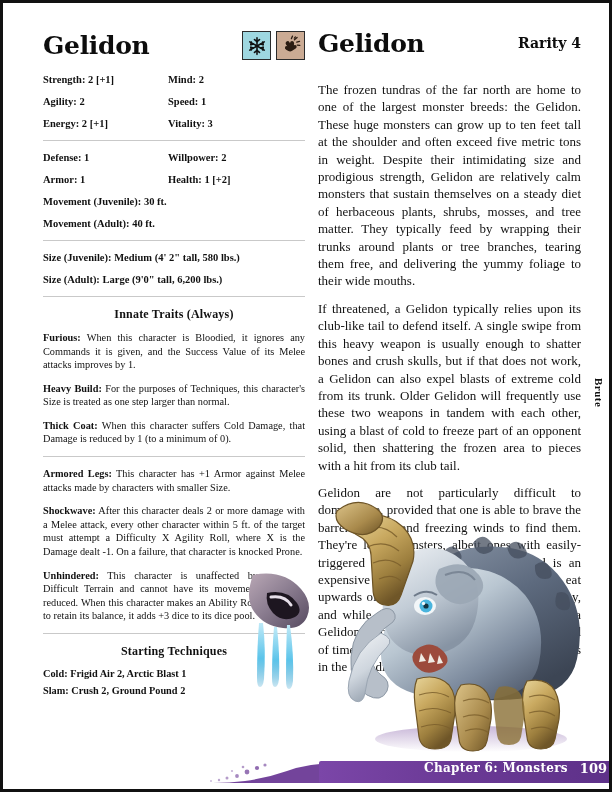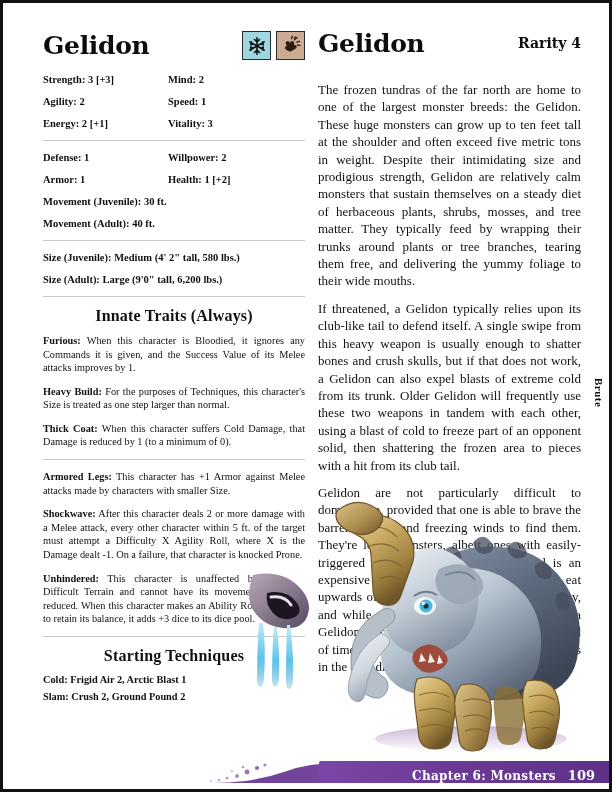--- a/index.html
+++ b/index.html
@@ -68,21 +68,21 @@
   .rule {
     border:0; border-top:1px solid #c9c9c9;
     margin:6px 0 11px 0;
   }
   .rule.tight { margin:3px 0 10px 0; }
 
   
   .sec-head {
     text-align:center;
     font-weight:bold;
-    font-size:16px;
+    font-size:12px;
     font-family:"Liberation Serif", serif;
     margin:4px 0 9px 0;
     letter-spacing:0.2px;
   }
   .trait {
     font-size:10.3px;
     line-height:1.32;
     text-align:justify;
     margin-bottom:10px;
   }
@@ -128,23 +128,23 @@
     overflow:hidden;
   }
   .footer-bar {
     position:absolute;
     right:0; bottom:3px;
     height:22px;
     width:290px;
     background:linear-gradient(90deg,#7b46a8 0%, #6b3a96 45%, #5e3189 100%);
     border-radius:2px 0 0 2px;
     display:flex;
-    align-items:flex-end;
+    align-items:flex-start;
     justify-content:flex-end;
-    padding-right:14px;
+    padding-right:2px;
     gap:12px;
   }
   .footer-bar .chap {
     font-family:"DejaVu Serif", serif;
     font-weight:bold;
     font-size:12px;
     color:#ffffff;
     letter-spacing:0.3px;
   }
   .footer-bar .pnum {
@@ -213,21 +213,21 @@
               <line x1="19.8" y1="11.5" x2="22.6" y2="11.8"></line>
               <line x1="17.6" y1="2.2" x2="16.4" y2="3.6"></line>
             </g>
           </svg>
         </div>
       </div>
     </div>
 
     <div class="stat-block">
       <div class="stat-row">
-        <div class="c1">Strength: 3 [+3]</div>
+        <div class="c1">Strength: 2 [+1]</div>
         <div class="c2">Mind: 2</div>
       </div>
       <div class="stat-row">
         <div class="c1">Agility: 2</div>
         <div class="c2">Speed: 1</div>
       </div>
       <div class="stat-row">
         <div class="c1">Energy: 2 [+1]</div>
         <div class="c2">Vitality: 3</div>
       </div>

